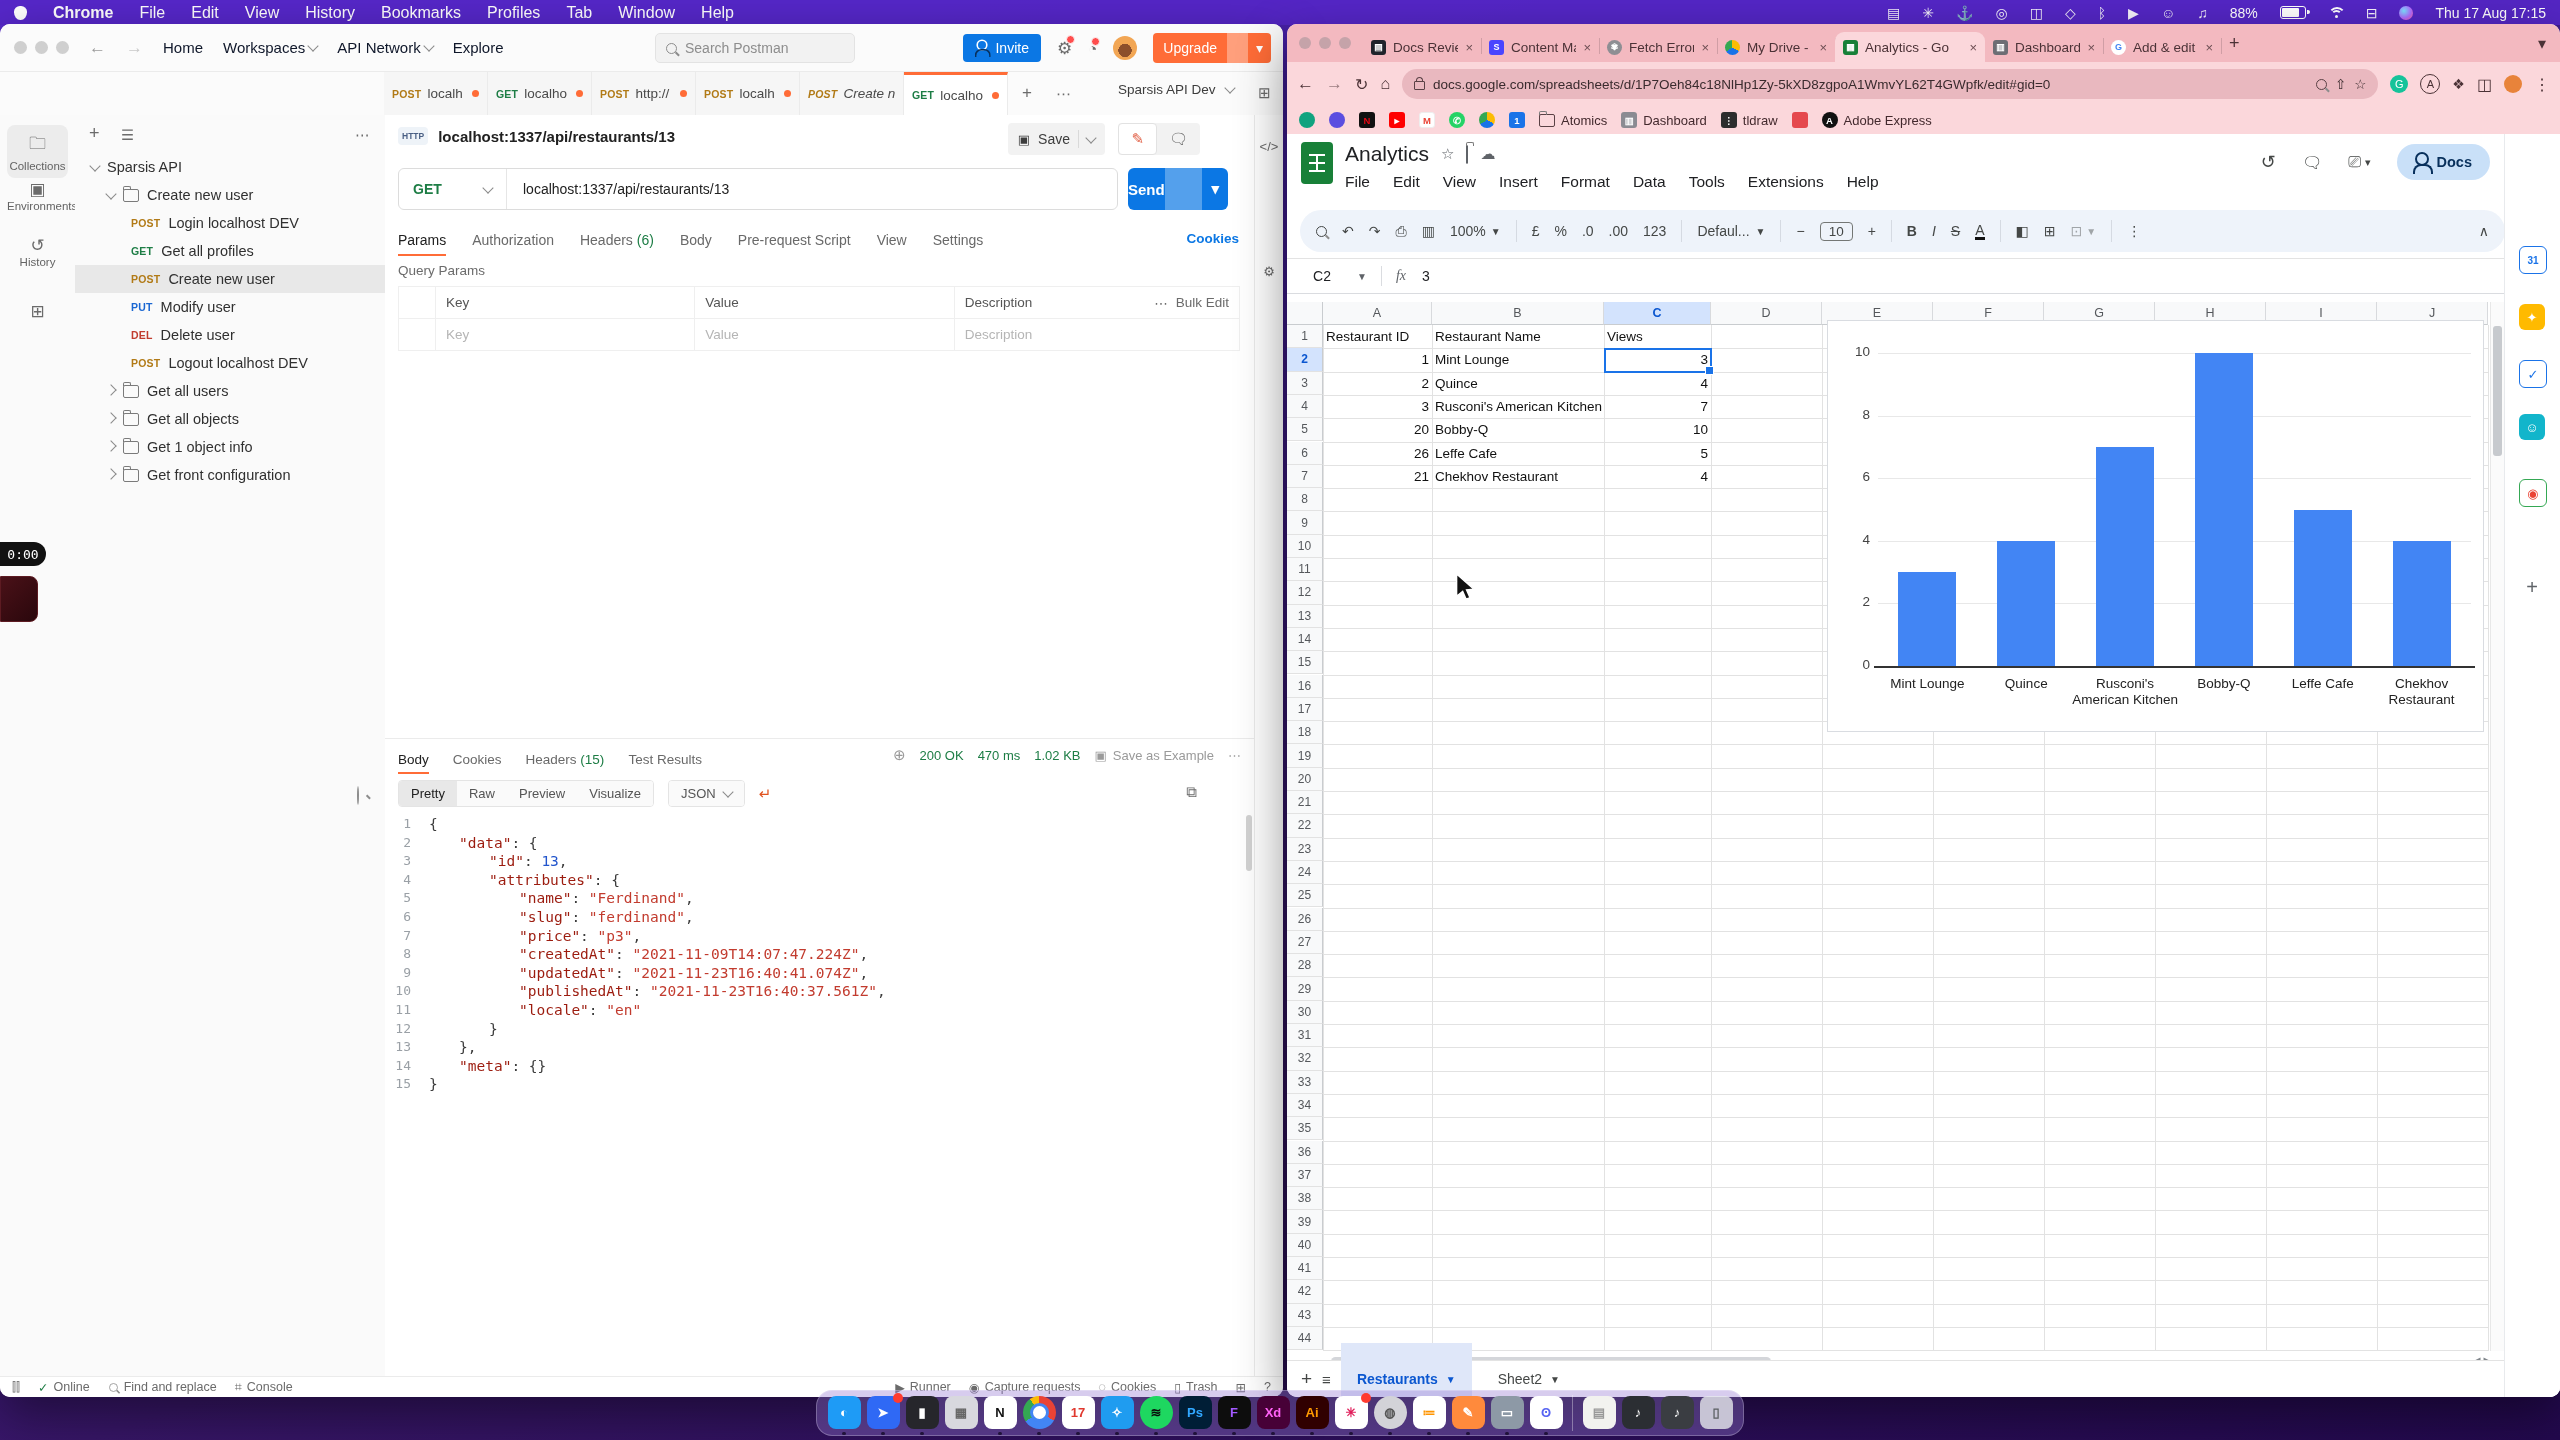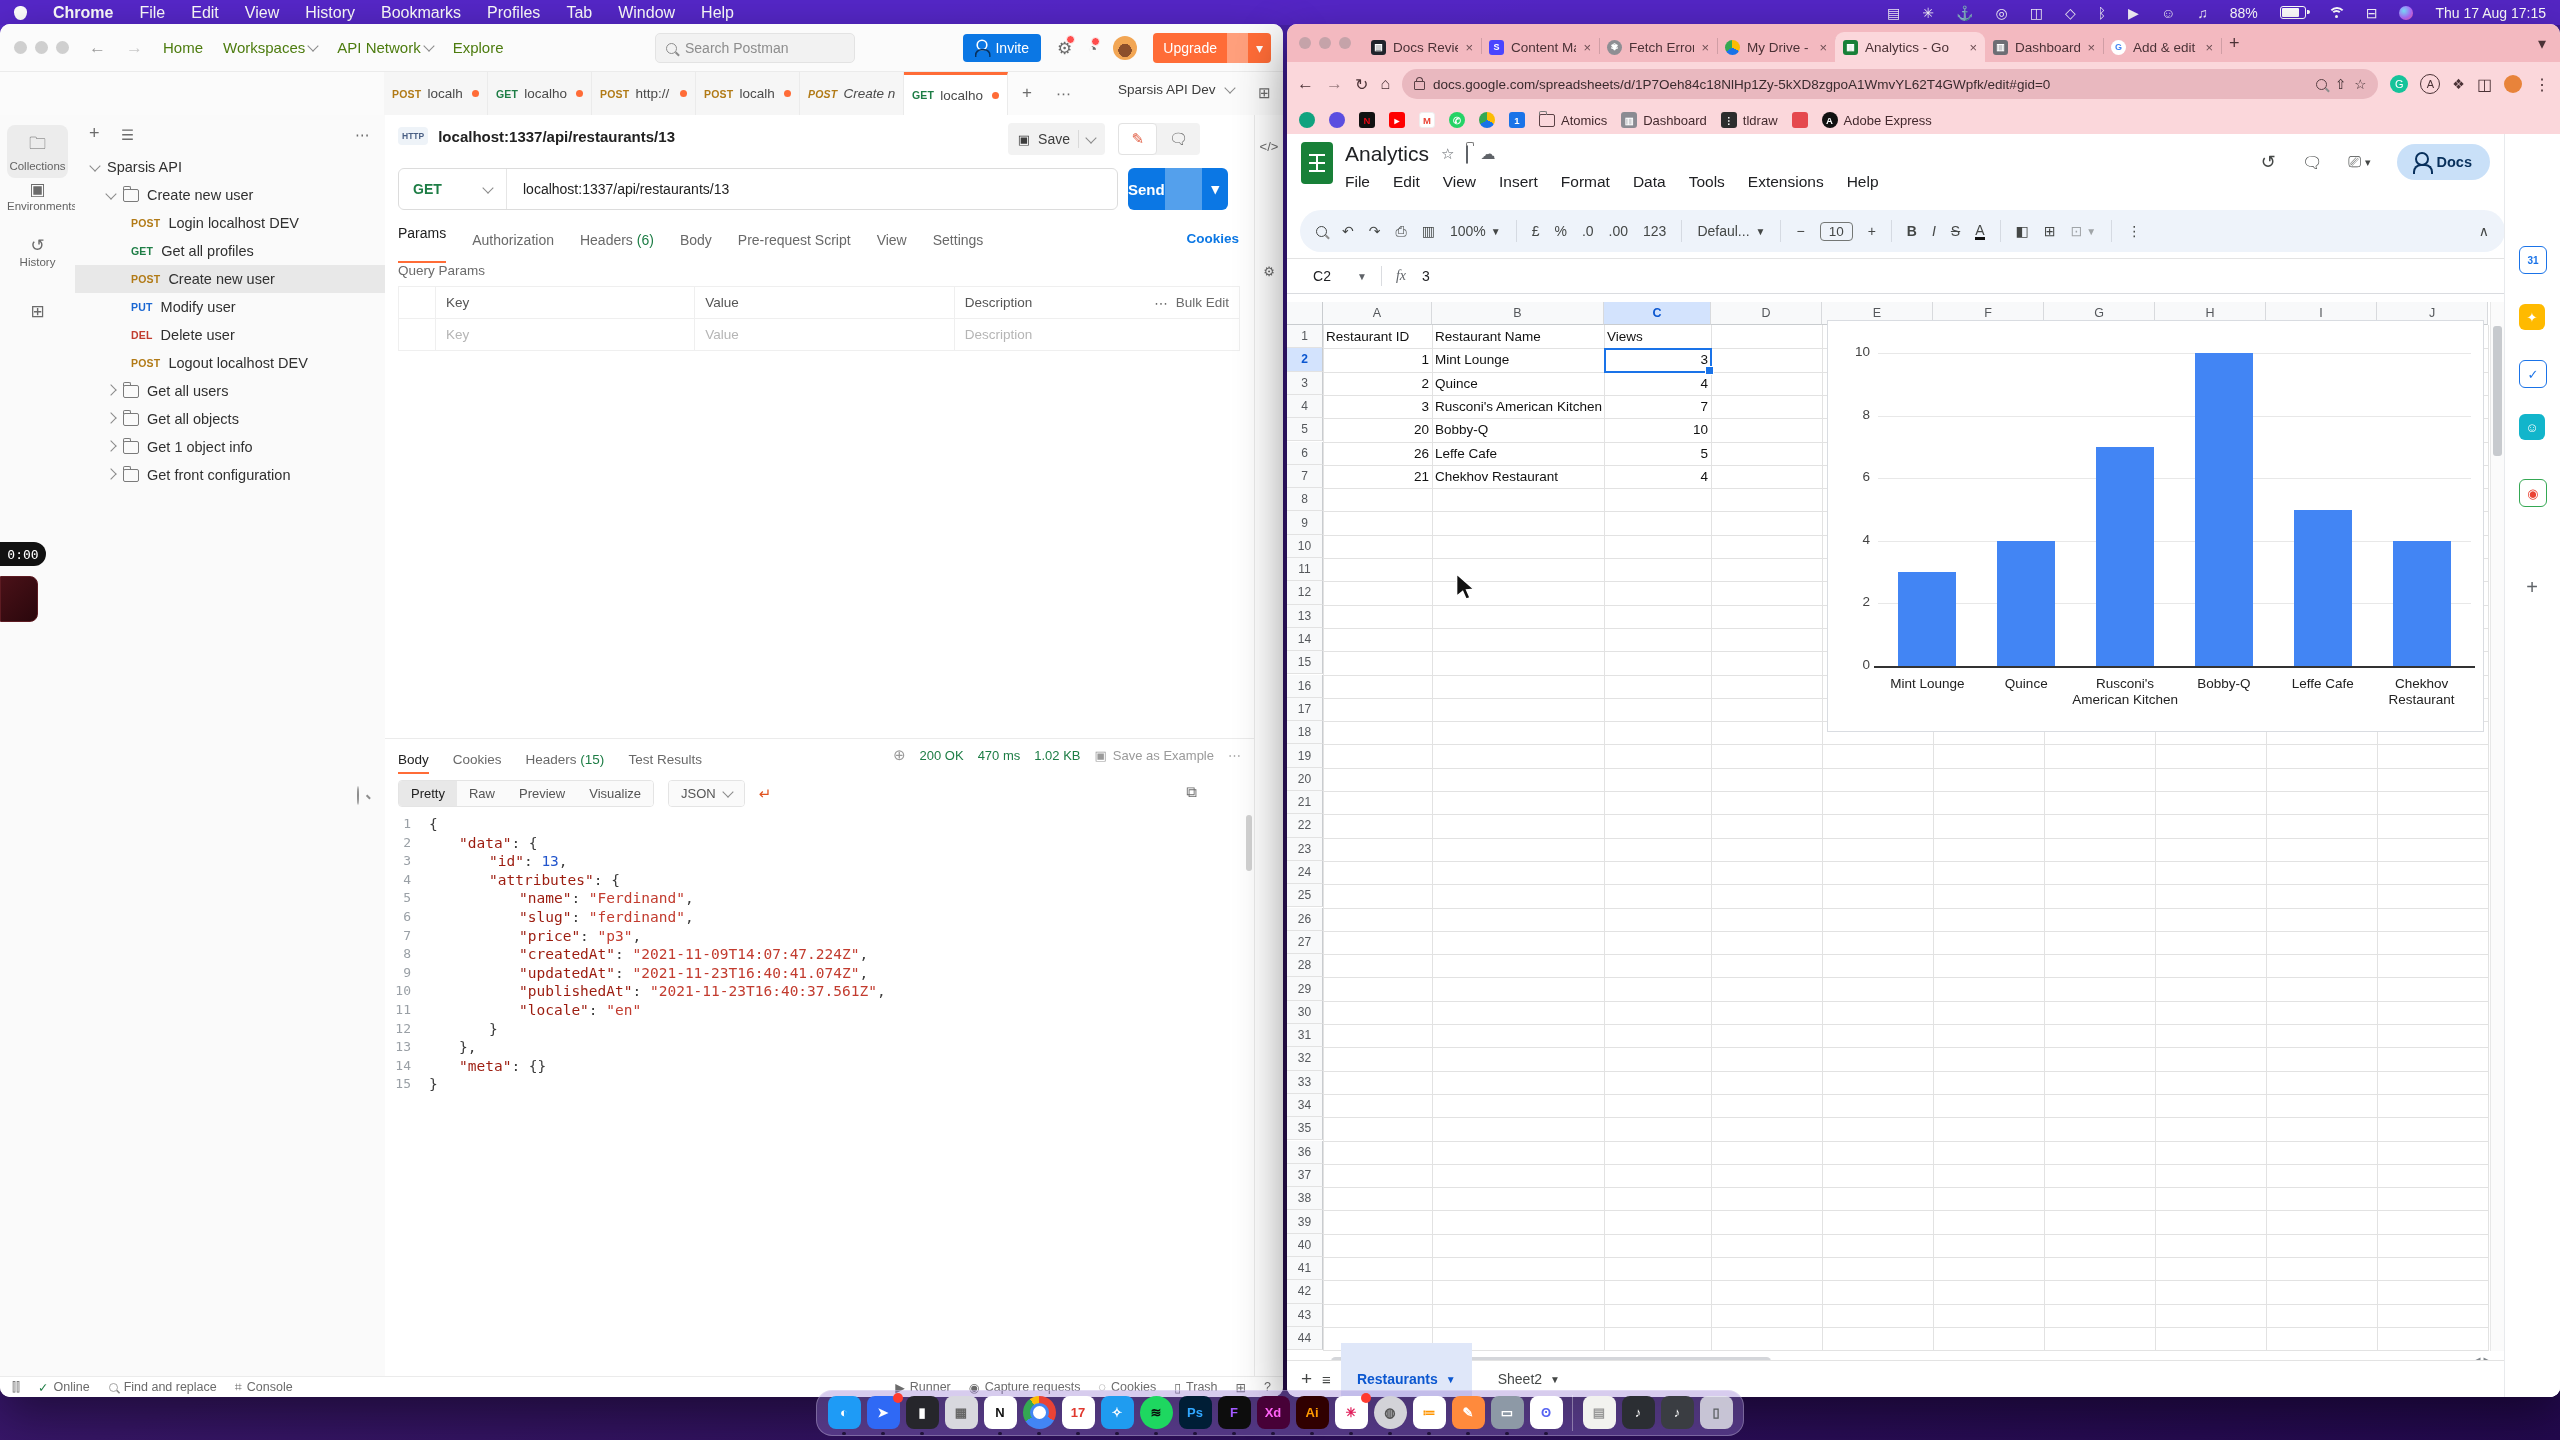--- a/index.html
+++ b/index.html
@@ -26,21 +26,21 @@
   .wifi b{position:absolute;left:7px;top:8px;width:3px;height:3px;background:#fff;border-radius:50%;}
   .siri{width:14px;height:14px;border-radius:50%;background:radial-gradient(circle at 35% 35%,#7ce0ff,#b16bff 55%,#ff5f8f);}
 
   
   .window{position:absolute;border-radius:10px;overflow:hidden;box-shadow:0 18px 50px rgba(0,0,0,.45);}
   .tl{width:13px;height:13px;border-radius:50%;}
 
   
   #postman{left:0;top:24px;width:1283px;height:1373px;background:#fff;font-size:15px;color:#212121;}
   .pm-h1{position:absolute;left:0;top:0;width:100%;height:48px;background:#fbfbfb;border-bottom:1px solid #ebebeb;display:flex;align-items:center;padding:0 14px;box-sizing:border-box;gap:20px;}
-  .pm-nav{color:#4d7c0f;font-size:15px;display:flex;align-items:center;gap:4px;}
+  .pm-nav{color:#0f172a;font-size:15px;display:flex;align-items:center;gap:4px;}
   .chev{width:7px;height:7px;border-right:1.6px solid #8a8a8a;border-bottom:1.6px solid #8a8a8a;transform:rotate(45deg);margin-top:-3px;}
   .chev.rt{transform:rotate(-45deg);}
   .mag{width:9px;height:9px;border:1.6px solid #8d8d8d;border-radius:50%;position:relative;}
   .mag::after{content:"";position:absolute;left:8px;top:9px;width:5px;height:1.6px;background:#8d8d8d;transform:rotate(45deg);}
   .pm-search{position:absolute;left:655px;top:9px;width:200px;height:30px;background:#f2f2f2;border:1px solid #e3e3e3;border-radius:5px;display:flex;align-items:center;gap:8px;padding:0 10px;color:#8d8d8d;font-size:14px;box-sizing:border-box;}
   .pm-h1r{position:absolute;right:12px;top:0;height:48px;display:flex;align-items:center;gap:16px;}
   .btn-invite{background:#0b77e4;color:#fff;border-radius:4px;height:28px;display:flex;align-items:center;gap:6px;padding:0 12px;font-size:14px;}
   .dotted{position:relative;}
   .dotted::after{content:"";position:absolute;right:-3px;top:-3px;width:7px;height:7px;border-radius:50%;background:#ff4d4d;border:1.5px solid #fbfbfb;}
   .avatar-o{width:24px;height:24px;border-radius:50%;background:radial-gradient(circle at 50% 60%,#8c4f2b 35%,#f2a654 36%);}
@@ -68,21 +68,21 @@
   .pm-sider{position:absolute;right:0;top:91px;width:28px;bottom:21px;border-left:1px solid #ebebeb;background:#fff;color:#6b6b6b;font-size:13px;text-align:center;}
   .httpbadge{background:#eef3f8;color:#4a5f84;font-size:8.5px;font-weight:bold;border-radius:4px;padding:4px 4px;}
   .btn-save{background:#f2f2f2;border-radius:4px;height:32px;display:flex;align-items:center;gap:8px;padding:0 10px;font-size:14px;color:#3d3d3d;}
   .vsep{width:1px;height:18px;background:#d9d9d9;}
   .urlbox{position:absolute;left:13px;top:53px;width:720px;height:42px;border:1px solid #dcdcdc;border-radius:6px;display:flex;align-items:center;box-sizing:border-box;background:#fff;}
   .urlmeth{width:108px;display:flex;align-items:center;justify-content:space-between;padding:0 14px;color:#1d7d45;font-weight:bold;font-size:14px;border-right:1px solid #e6e6e6;height:100%;box-sizing:border-box;}
   .btn-send{position:absolute;left:743px;top:53px;width:100px;height:42px;background:#0b77e4;border-radius:6px;color:#fff;font-size:15px;font-weight:bold;display:flex;align-items:center;}
   .btn-send span{flex:1;}
   .btn-send .sep{width:1px;height:42px;background:rgba(255,255,255,.3);}
   .req-tabs{position:absolute;left:13px;top:110px;height:30px;display:flex;gap:26px;font-size:14px;color:#696969;align-items:center;}
-  .req-tabs .active{color:#212121;box-shadow:0 2px 0 #ff6c37;padding-bottom:20px;margin-bottom:-6px;}
+  .req-tabs .active{color:#212121;box-shadow:0 2px 0 #ff6c37;padding-bottom:6px;margin-bottom:-6px;}
   .cnt-green{color:#1d7d45;}
   .link-blue{color:#0b77e4;font-size:13.5px;}
   .qp-label{position:absolute;left:13px;top:148px;color:#6b6b6b;font-size:13.5px;}
   .qp-table{position:absolute;left:13px;top:171px;width:842px;font-size:13.5px;color:#3d3d3d;}
   .qp-r{display:flex;border:1px solid #efefef;border-top:none;height:31px;align-items:center;}
   .qp-r:first-child{border-top:1px solid #efefef;}
   .qp-c0{width:36px;} .qp-c1{width:260px;padding-left:10px;box-sizing:border-box;border-left:1px solid #efefef;height:100%;display:flex;align-items:center;}
   .ph{color:#b5b5b5;}
   .resp-top{position:absolute;left:0;top:623px;right:0;border-top:1px solid #ebebeb;}
   .resp-tabs{position:absolute;left:13px;top:631px;display:flex;gap:24px;font-size:13.5px;color:#696969;align-items:center;height:26px;}

